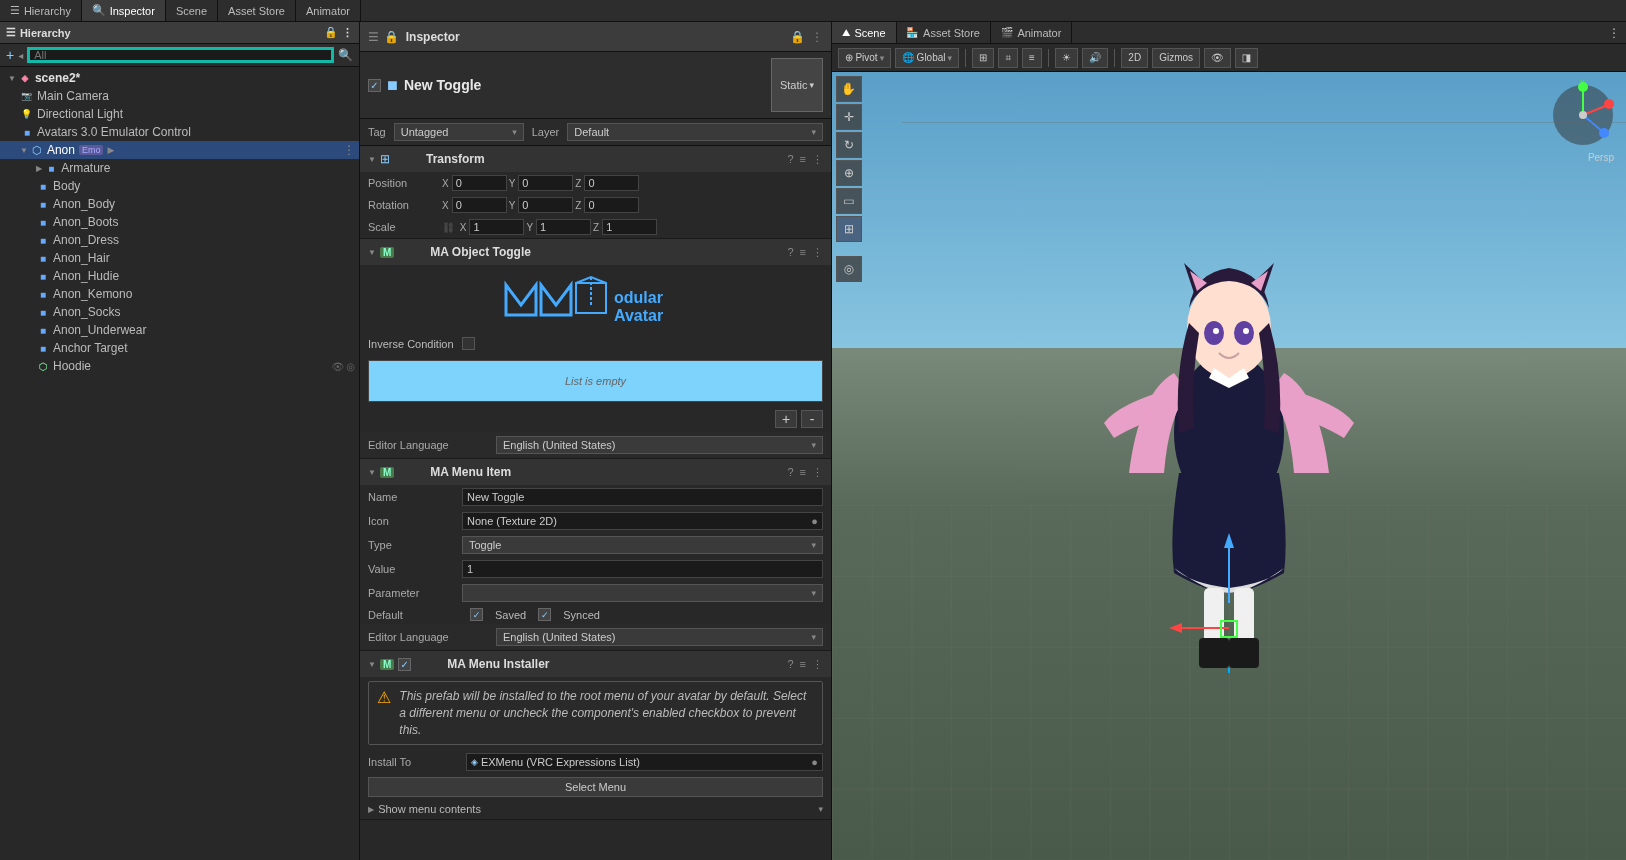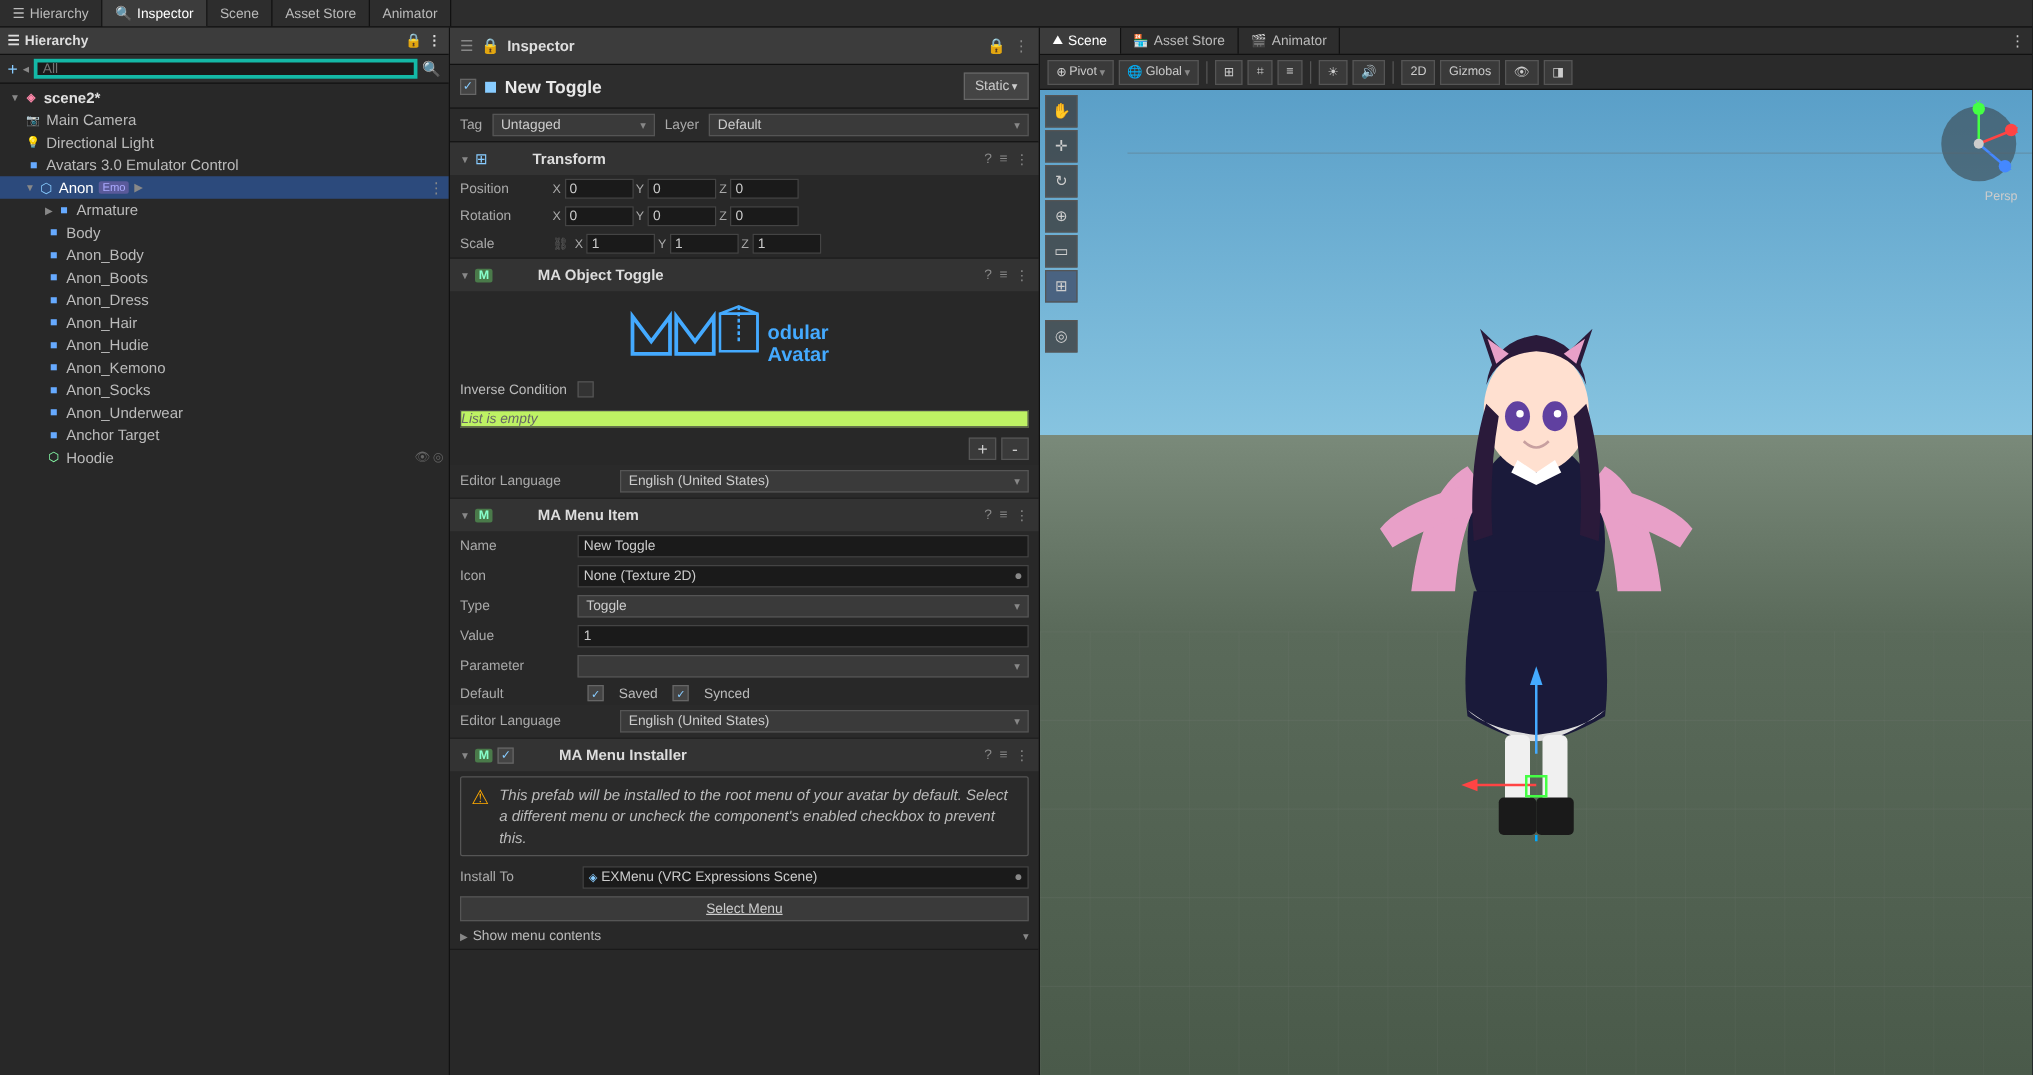--- a/index.html
+++ b/index.html
@@ -158,21 +158,21 @@
       font-size: 14px;
       color: #e8e8e8;
       font-weight: bold;
       flex: 1;
     }
     .static-btn {
       background: #444;
       border: 1px solid #666;
       color: #ccc;
       font-size: 11px;
-      padding: 4px 8px;
+      padding: 20px 8px;
       cursor: pointer;
       display: flex; align-items: center; gap: 2px;
     }
 
     
     .tag-layer-row {
       display: flex;
       align-items: center;
       padding: 4px 8px;
       gap: 8px;
@@ -236,26 +236,27 @@
       display: flex;
       align-items: center;
       padding: 6px 8px;
       gap: 8px;
     }
     .inv-label { color: #bbb; font-size: 11px; }
     .inv-checkbox { width: 13px; height: 13px; background: #333; border: 1px solid #555; }
 
     .list-empty-area {
       margin: 4px 8px;
-      background: #bef264;
+      background: #7dd3fc;
       border: 1px solid #444;
-      padding: 0;
+      padding: 14px;
       color: #666;
       font-style: italic;
       font-size: 11px;
+      text-align: center;
     }
     .list-buttons {
       display: flex;
       justify-content: flex-end;
       padding: 4px 8px;
       gap: 4px;
     }
     .list-btn {
       background: #3a3a3a;
       border: 1px solid #555;
@@ -373,21 +374,20 @@
     .select-menu-btn {
       background: #3a3a3a;
       border: 1px solid #555;
       color: #ccc;
       font-size: 11px;
       padding: 3px 0;
       margin: 2px 8px;
       text-align: center;
       cursor: pointer;
       width: calc(100% - 16px);
-      text-decoration: underline;
     }
     .show-menu-row {
       display: flex;
       align-items: center;
       padding: 4px 8px;
       gap: 4px;
       cursor: pointer;
     }
     .show-menu-triangle { color: #888; font-size: 8px; }
     .show-menu-label { color: #bbb; font-size: 11px; }
@@ -845,21 +845,21 @@
 
         <div class="installer-info">
           <span class="warn-icon">⚠</span>
           <span class="installer-info-text">This prefab will be installed to the root menu of your avatar by default. Select a different menu or uncheck the component's enabled checkbox to prevent this.</span>
         </div>
 
         <div class="install-to-row">
           <span class="it-label">Install To</span>
           <div class="it-field">
             <span style="color:#8cf;font-size:9px;">◈</span>
-            <span style="flex:1;margin-left:3px;">EXMenu (VRC Expressions Scene)</span>
+            <span style="flex:1;margin-left:3px;">EXMenu (VRC Expressions List)</span>
             <span style="color:#888;">●</span>
           </div>
         </div>
 
         <div class="select-menu-btn">Select Menu</div>
 
         <div class="show-menu-row">
           <span class="show-menu-triangle">▶</span>
           <span class="show-menu-label">Show menu contents</span>
           <span style="margin-left:auto;" class="chevron">▾</span>

